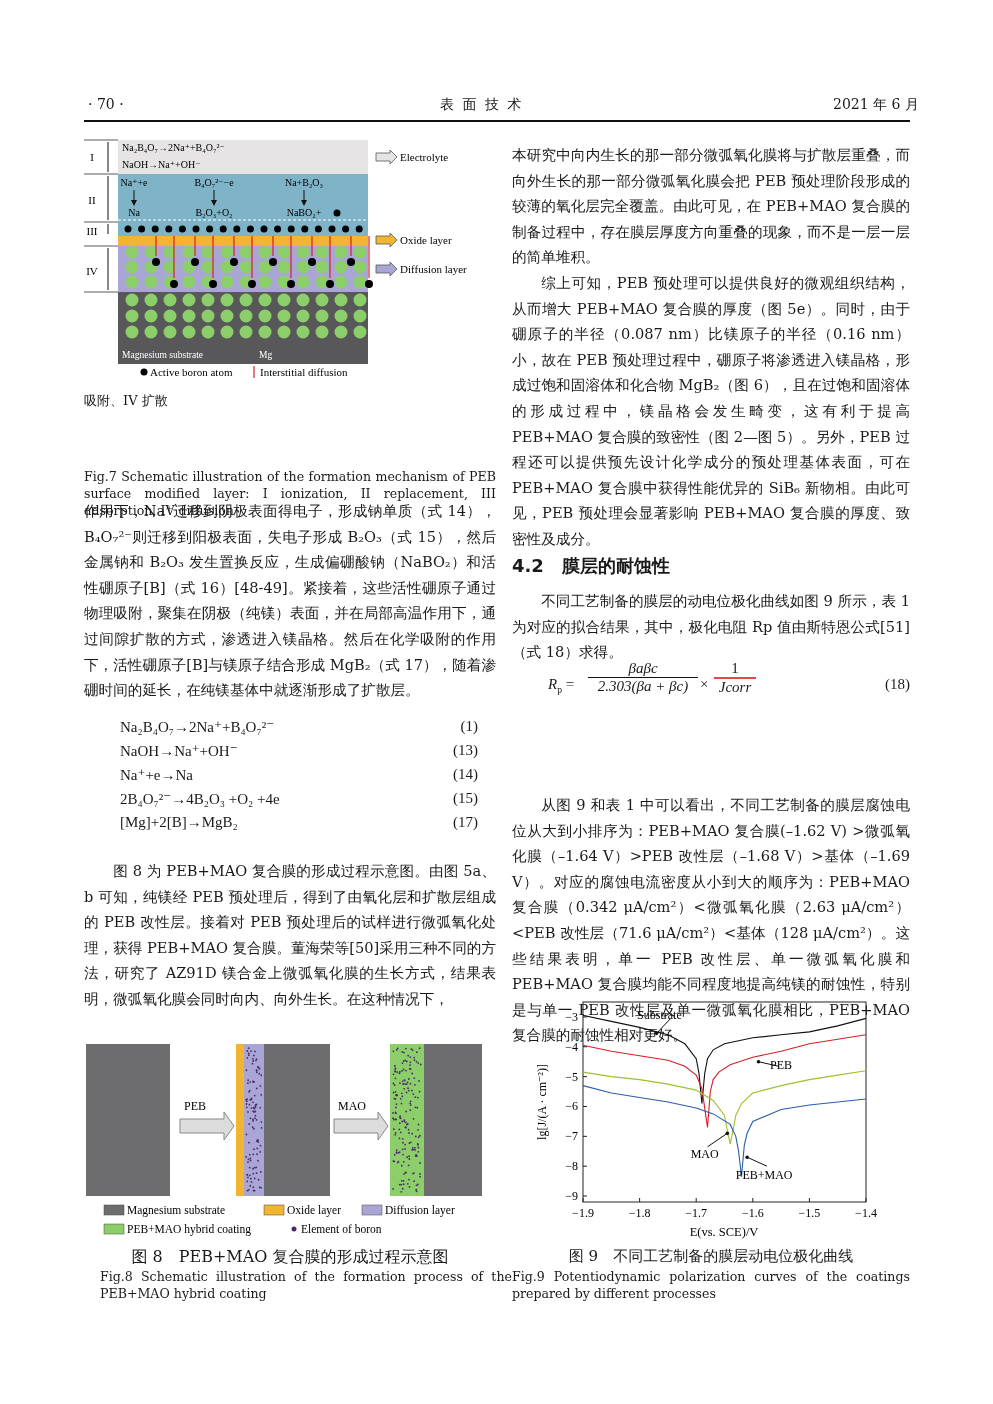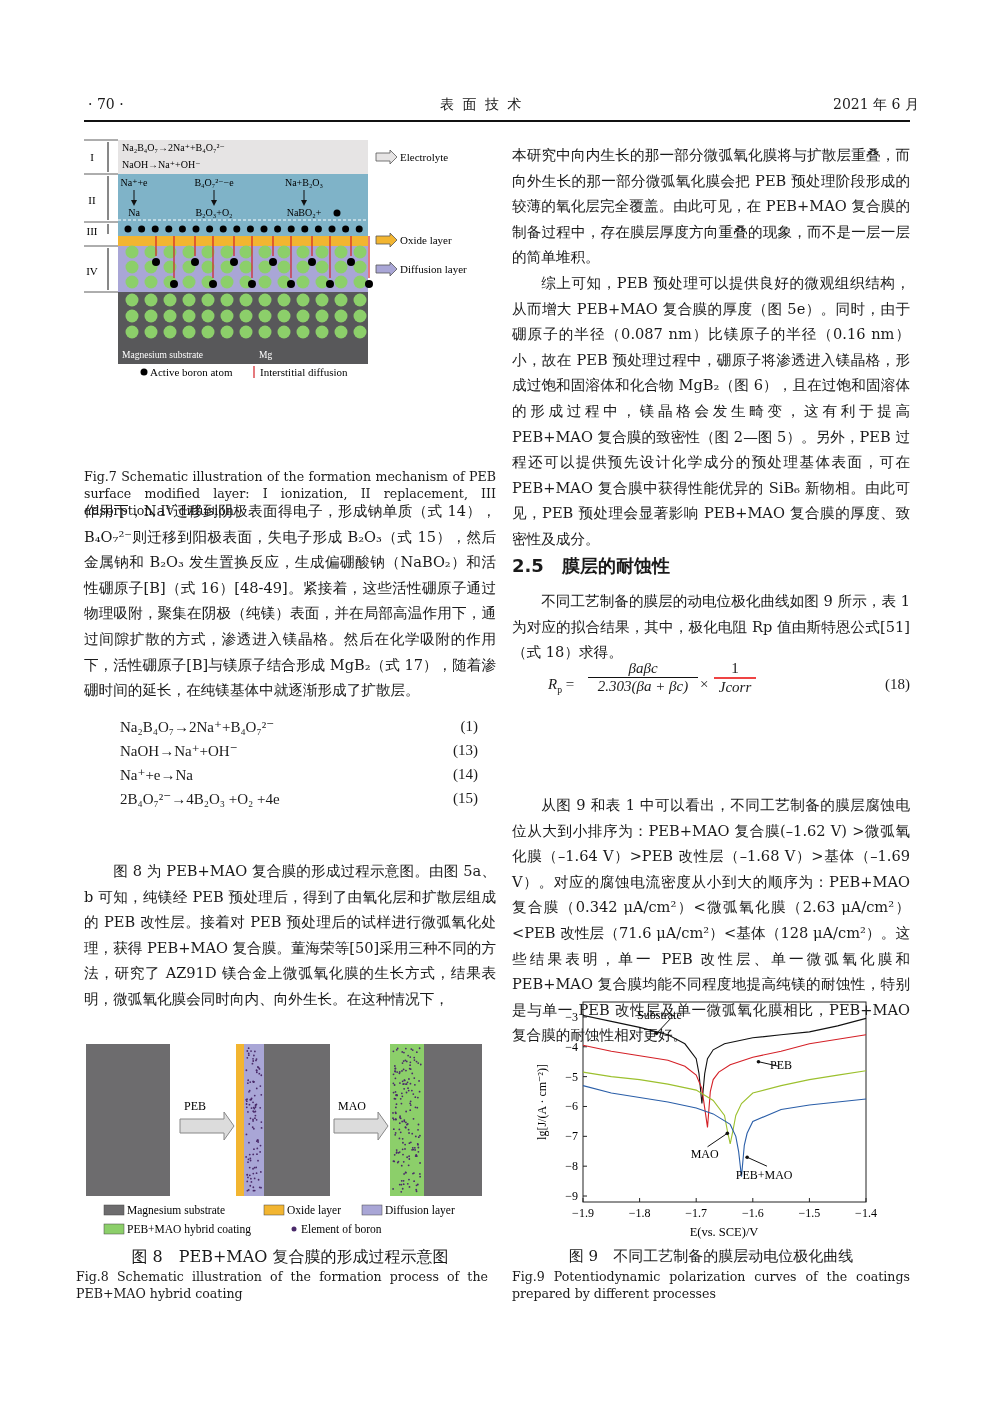--- a/index.html
+++ b/index.html
@@ -188,40 +188,45 @@
       <text x="316" y="106" font-size="11">Oxide layer</text>
       <path d="M292,127 L306,127 L306,124 L313,131 L306,138 L306,135 L292,135 Z" fill="#a9a6d6" stroke="#555" stroke-width="0.8"></path>
       <text x="316" y="135" font-size="11">Diffusion layer</text>
       <circle cx="60" cy="234" r="3.5" fill="#000"></circle>
       <text x="66" y="238" font-size="11">Active boron atom</text>
       <line x1="170" y1="228" x2="170" y2="240" stroke="#d42027" stroke-width="1.2"></line>
       <text x="176" y="238" font-size="11">Interstitial diffusion</text>
     </svg>
 </div>
 <div class="abs cap" style="left:84px;top:392px;width:412px;font-size:13px;">
+  <div>吸附、IV 扩散</div>
 </div>
 <div class="abs cap" style="left:84px;top:434px;width:412px;text-align:justify;margin-top:34px;">Fig.7 Schematic illustration of the formation mechanism of PEB surface modified layer: I ionization, II replacement, III adsorption, IV diffusion</div>
 
 <div class="abs col" style="left:84px;top:498px;width:412px;">作用下，Na⁺迁移到阴极表面得电子，形成钠单质（式 14），B₄O₇²⁻则迁移到阳极表面，失电子形成 B₂O₃（式 15），然后金属钠和 B₂O₃ 发生置换反应，生成偏硼酸钠（NaBO₂）和活性硼原子[B]（式 16）[48-49]。紧接着，这些活性硼原子通过物理吸附，聚集在阴极（纯镁）表面，并在局部高温作用下，通过间隙扩散的方式，渗透进入镁晶格。然后在化学吸附的作用下，活性硼原子[B]与镁原子结合形成 MgB₂（式 17），随着渗硼时间的延长，在纯镁基体中就逐渐形成了扩散层。</div>
 <div class="abs" style="left:120px;top:718px;width:358px;">
   <div class="eq">
       <span>Na₂B₄O₇→2Na⁺+B₄O₇²⁻</span>
       <span>(1)</span>
     </div>
   <div class="eq">
       <span>NaOH→Na⁺+OH⁻</span>
       <span>(13)</span>
     </div>
   <div class="eq">
       <span>Na⁺+e→Na</span>
       <span>(14)</span>
     </div>
   <div class="eq">
       <span>2B₄O₇²⁻→4B₂O₃ +O₂ +4e</span>
       <span>(15)</span>
+    </div>
+  <div class="eq">
+      <span>[Mg]+2[B]→MgB₂</span>
+      <span>(17)</span>
     </div>
 </div>
 <div class="abs col indent" style="left:84px;top:858px;width:412px;">图 8 为 PEB+MAO 复合膜的形成过程示意图。由图 5a、b 可知，纯镁经 PEB 预处理后，得到了由氧化层和扩散层组成的 PEB 改性层。接着对 PEB 预处理后的试样进行微弧氧化处理，获得 PEB+MAO 复合膜。董海荣等[50]采用三种不同的方法，研究了 AZ91D 镁合金上微弧氧化膜的生长方式，结果表明，微弧氧化膜会同时向内、向外生长。在这种情况下，</div>
 
 <div class="abs" style="left:84px;top:1040px;width:412px;height:200px;">
   <svg id="fig8" width="412" height="200" viewBox="0 0 412 200">
       <rect x="2" y="4" width="84" height="152" fill="#6d6c6e"></rect>
       <path d="M96,79 L140,79 L140,72 L150,86 L140,100 L140,93 L96,93 Z" fill="#dcdcdc" stroke="#888"></path>
       <text x="100" y="70" font-size="12">PEB</text>
       <rect x="152" y="4" width="8" height="152" fill="#f2b531"></rect>
@@ -527,25 +532,25 @@
       <text x="203" y="174" font-size="11.5">Oxide layer</text>
       <rect x="278" y="165" width="20" height="10" fill="#a9a6d6" stroke="#444" stroke-width="0.5"></rect>
       <text x="301" y="174" font-size="11.5">Diffusion layer</text>
       <rect x="20" y="184" width="20" height="10" fill="#8ccf6a" stroke="#444" stroke-width="0.5"></rect>
       <text x="43" y="193" font-size="11.5">PEB+MAO hybrid coating</text>
       <circle cx="210" cy="189" r="2.5" fill="#4a2a6a"></circle>
       <text x="217" y="193" font-size="11.5">Element of boron</text>
     </svg>
 </div>
 <div class="abs cap c" style="left:84px;top:1248px;width:412px;font-size:16px;">图 8　PEB+MAO 复合膜的形成过程示意图</div>
-<div class="abs cap" style="left:76px;top:1268px;width:412px;text-align:justify;">Fig.8 Schematic illustration of the formation process of the PEB+MAO hybrid coating</div>
+<div class="abs cap" style="left:100px;top:1268px;width:412px;text-align:justify;">Fig.8 Schematic illustration of the formation process of the PEB+MAO hybrid coating</div>
 
 <div class="abs col" style="left:512px;top:142px;width:398px;">本研究中向内生长的那一部分微弧氧化膜将与扩散层重叠，而向外生长的那一部分微弧氧化膜会把 PEB 预处理阶段形成的较薄的氧化层完全覆盖。由此可见，在 PEB+MAO 复合膜的制备过程中，存在膜层厚度方向重叠的现象，而不是一层一层的简单堆积。</div>
 <div class="abs col indent" style="left:512px;top:270px;width:398px;">综上可知，PEB 预处理可以提供良好的微观组织结构，从而增大 PEB+MAO 复合膜的厚度（图 5e）。同时，由于硼原子的半径（0.087 nm）比镁原子的半径（0.16 nm）小，故在 PEB 预处理过程中，硼原子将渗透进入镁晶格，形成过饱和固溶体和化合物 MgB₂（图 6），且在过饱和固溶体的形成过程中，镁晶格会发生畸变，这有利于提高 PEB+MAO 复合膜的致密性（图 2—图 5）。另外，PEB 过程还可以提供预先设计化学成分的预处理基体表面，可在 PEB+MAO 复合膜中获得性能优异的 SiB₆ 新物相。由此可见，PEB 预处理会显著影响 PEB+MAO 复合膜的厚度、致密性及成分。</div>
-<div class="abs sec" style="left:512px;top:554px;">2.5　膜层的耐蚀性</div>
+<div class="abs sec" style="left:512px;top:554px;">4.2　膜层的耐蚀性</div>
 <div class="abs col indent" style="left:512px;top:588px;width:398px;">不同工艺制备的膜层的动电位极化曲线如图 9 所示，表 1 为对应的拟合结果，其中，极化电阻 Rp 值由斯特恩公式[51]（式 18）求得。</div>
 
 <div class="abs" style="left:548px;top:660px;width:362px;height:52px;font-family:'Liberation Serif',serif;font-size:15px;">
   <div class="abs" style="left:0;top:16px;"><i>R</i><sub>p</sub> =</div>
   <div class="abs" style="left:40px;top:0;width:110px;text-align:center;">
     <div style="font-style:italic;">βaβc</div>
     <div style="border-top:1px solid #111;font-style:italic;">2.303(βa + βc)</div>
   </div>
   <div class="abs" style="left:152px;top:16px;">×</div>
   <div class="abs" style="left:166px;top:0;width:42px;text-align:center;">

